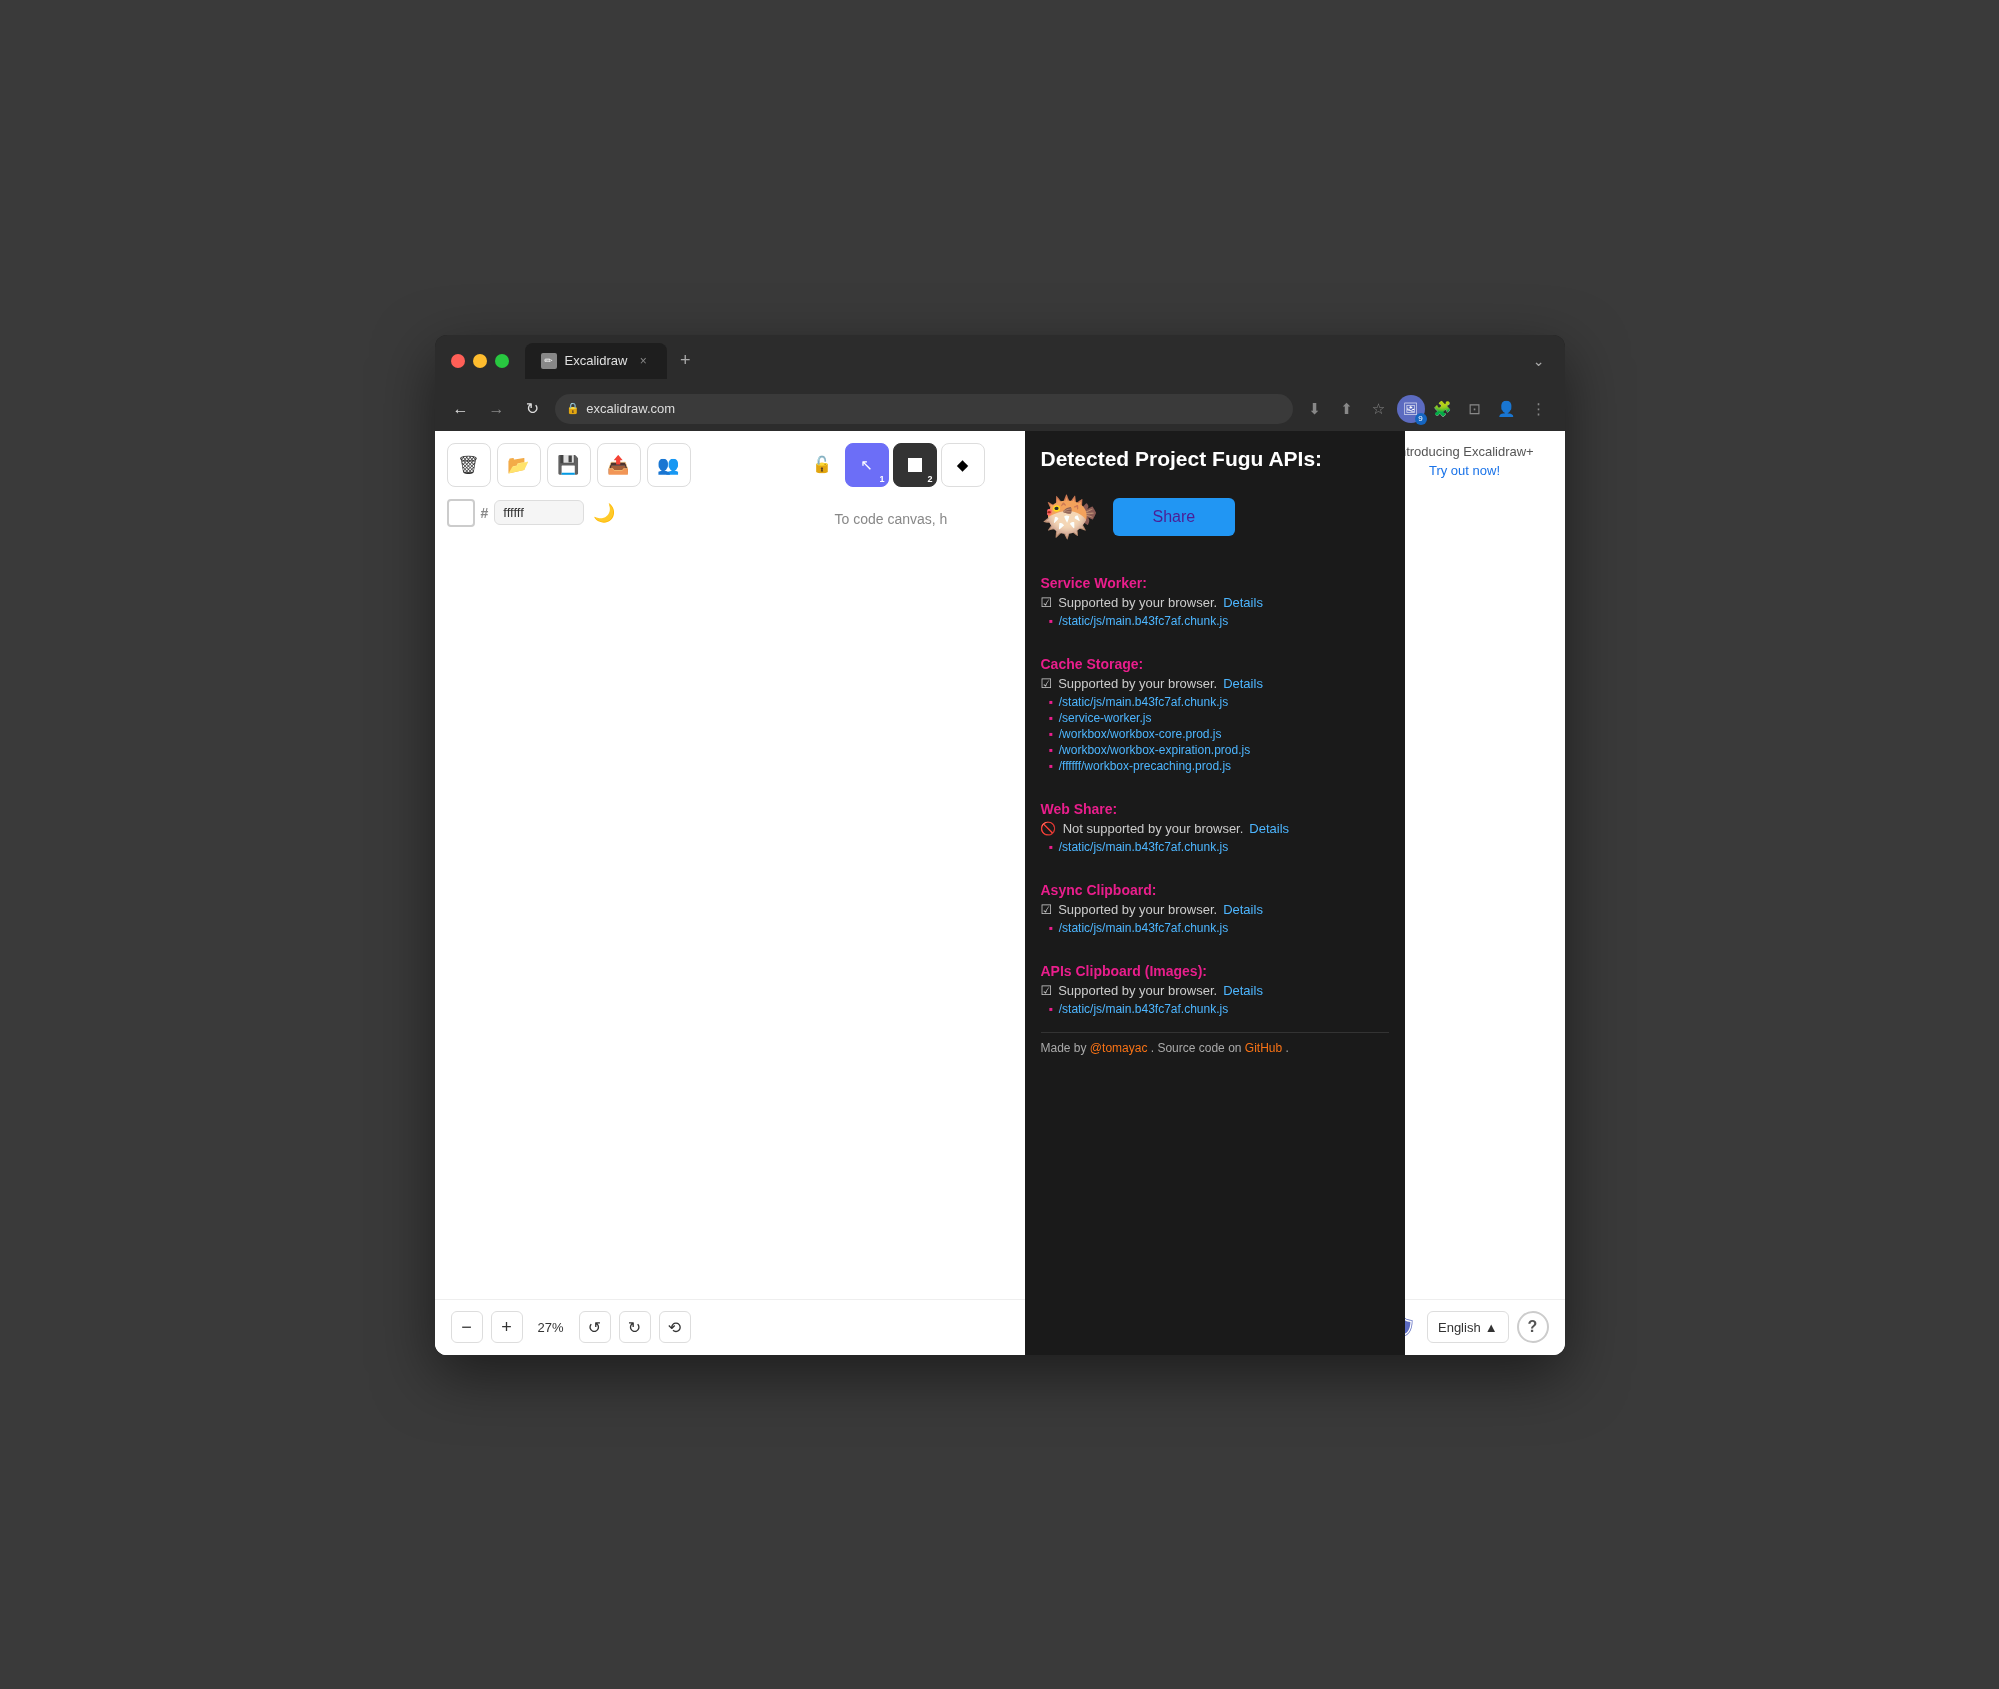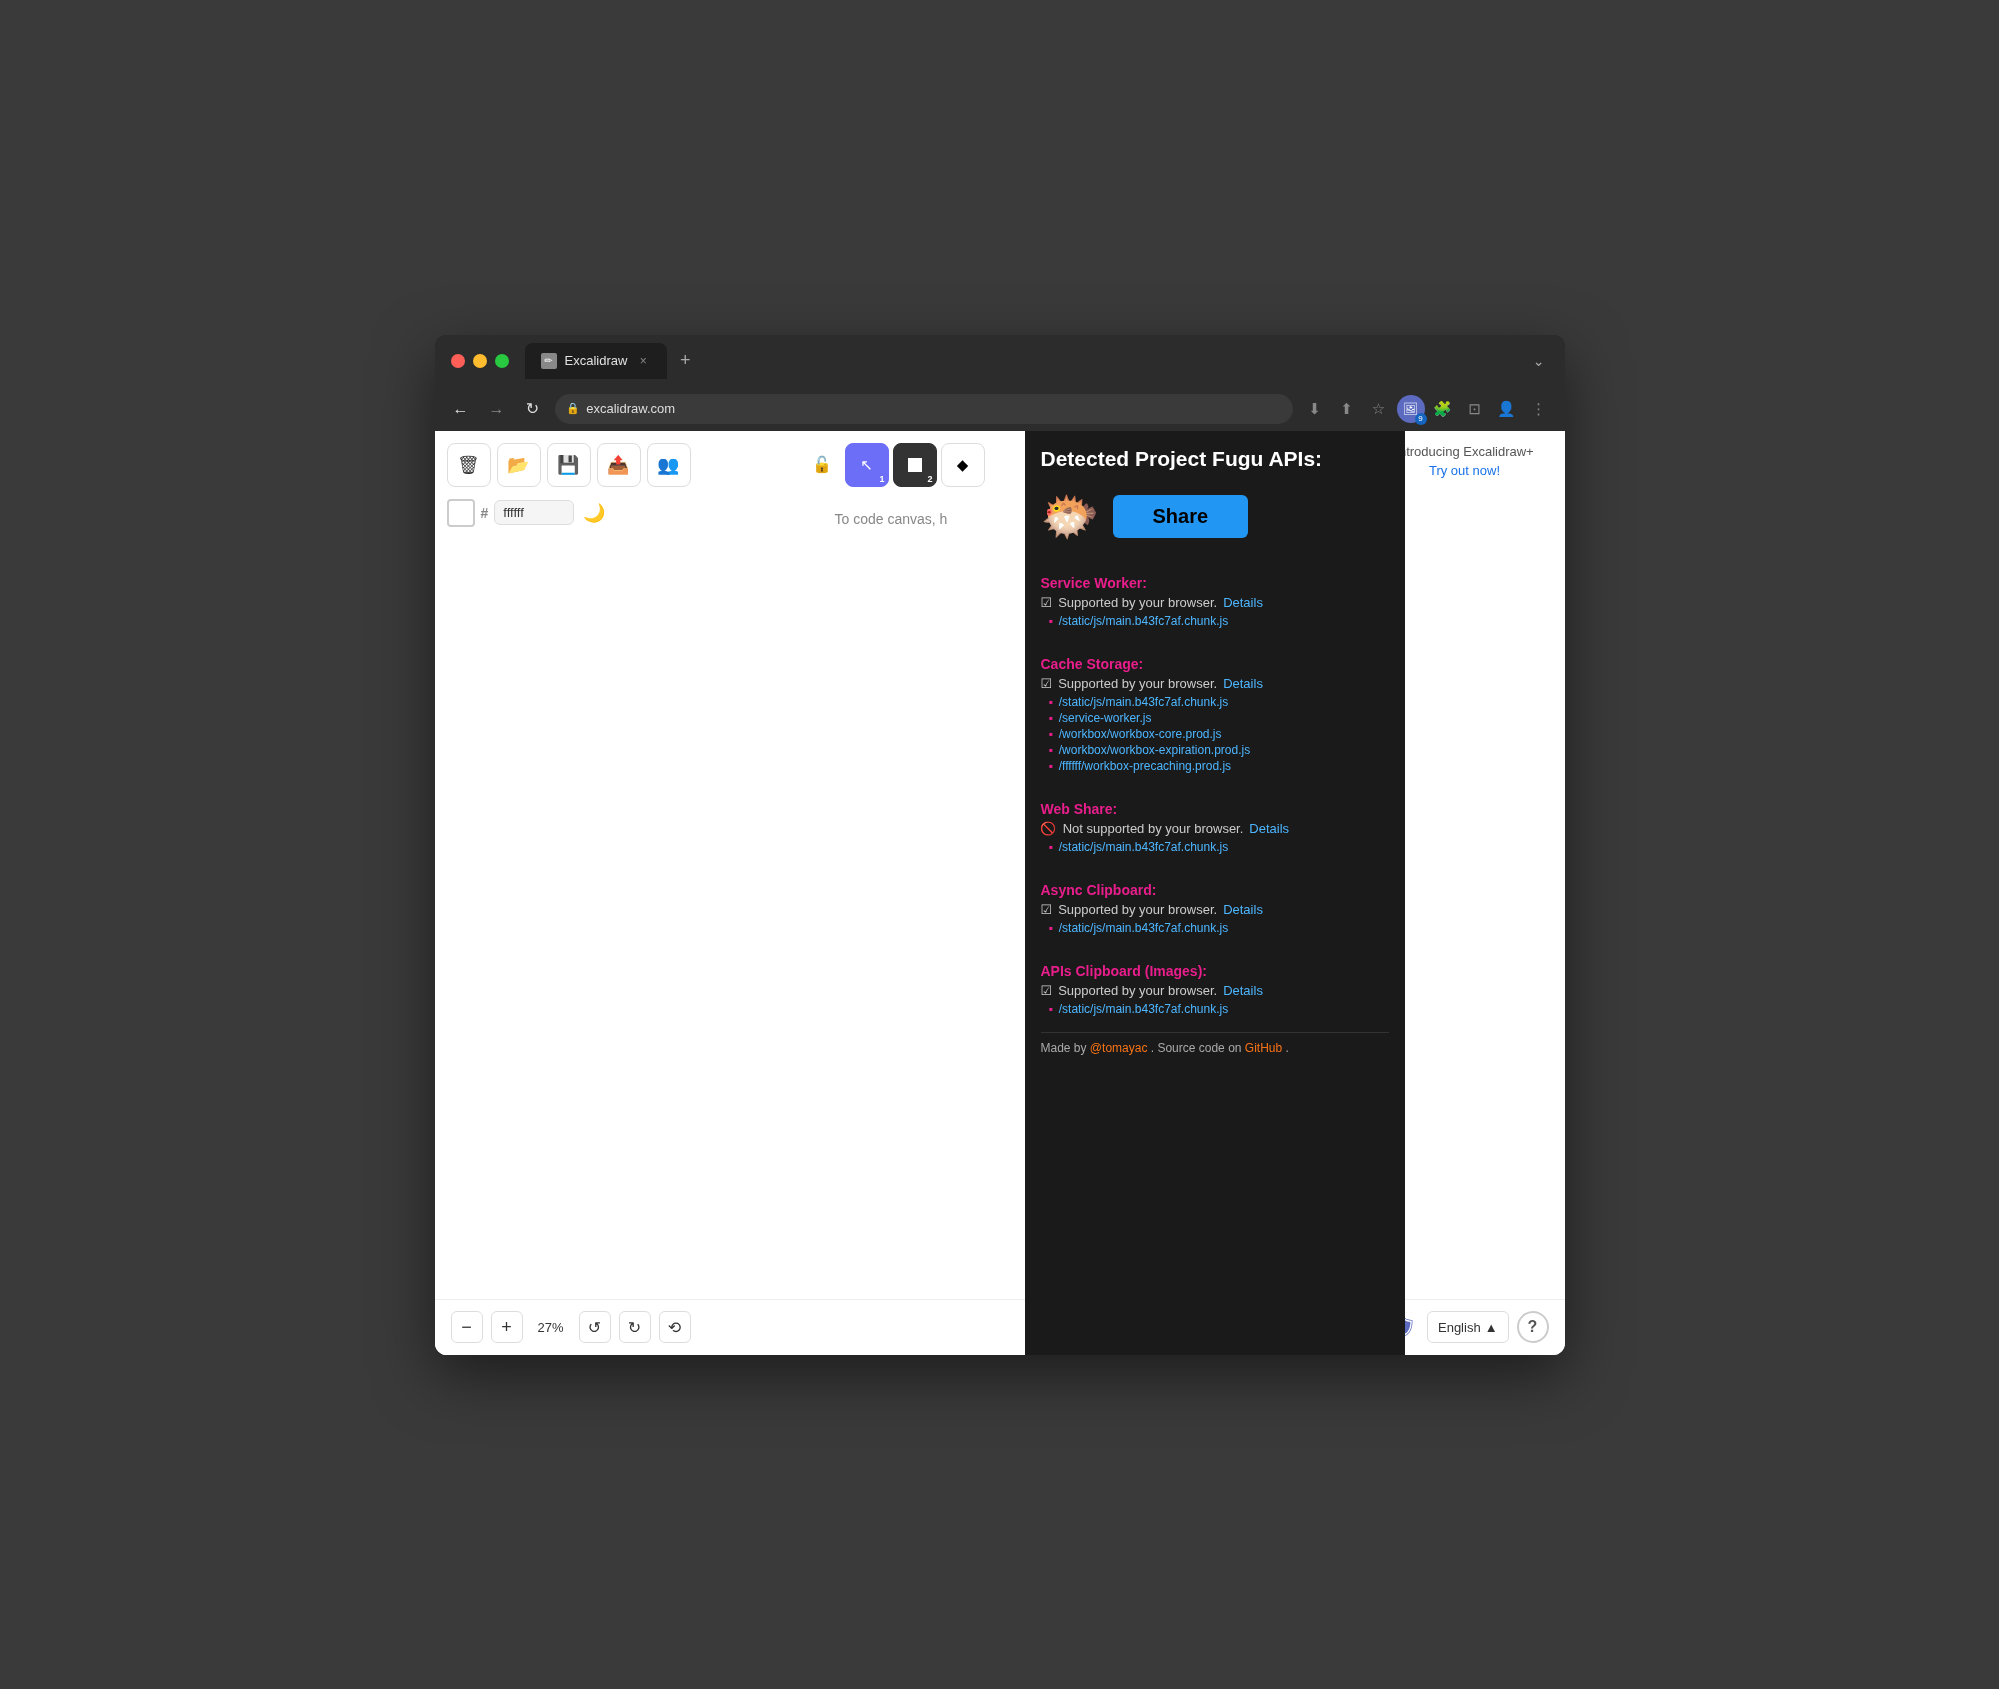--- a/index.html
+++ b/index.html
@@ -243,21 +243,21 @@
       color: #888;
       font-size: 14px;
       font-weight: 600;
     }
     .color-input {
       background: #f5f5f5;
       border: 1px solid #ddd;
       border-radius: 6px;
       padding: 4px 8px;
       font-size: 13px;
-      width: 80px;
+      width: 90px;
       color: #333;
     }
     .dark-mode-btn {
       width: 28px;
       height: 28px;
       font-size: 18px;
       display: flex;
       align-items: center;
       justify-content: center;
       cursor: pointer;
@@ -371,26 +371,26 @@
     .fugu-pufferfish {
       width: 60px;
       height: 60px;
       font-size: 48px;
       display: flex;
       align-items: center;
       justify-content: center;
     }
     .share-btn {
       background: #2196f3;
-      color: #000000;
+      color: #4c1d95;
       border: none;
       border-radius: 6px;
       padding: 10px 40px;
-      font-size: 20px;
-      font-weight: 700;
+      font-size: 16px;
+      font-weight: 400;
       cursor: pointer;
     }
     .api-section {
       margin-bottom: 16px;
       margin-top: 28px;
     }
     .api-name {
       color: #e91e8c;
       font-weight: 700;
       font-size: 14px;

